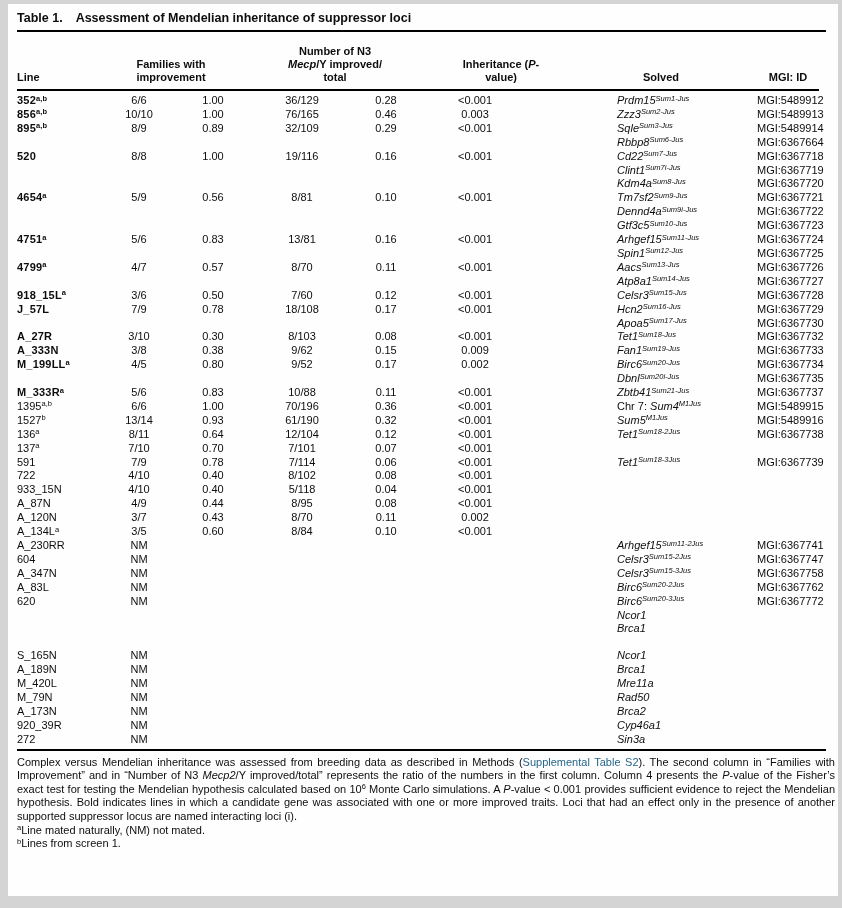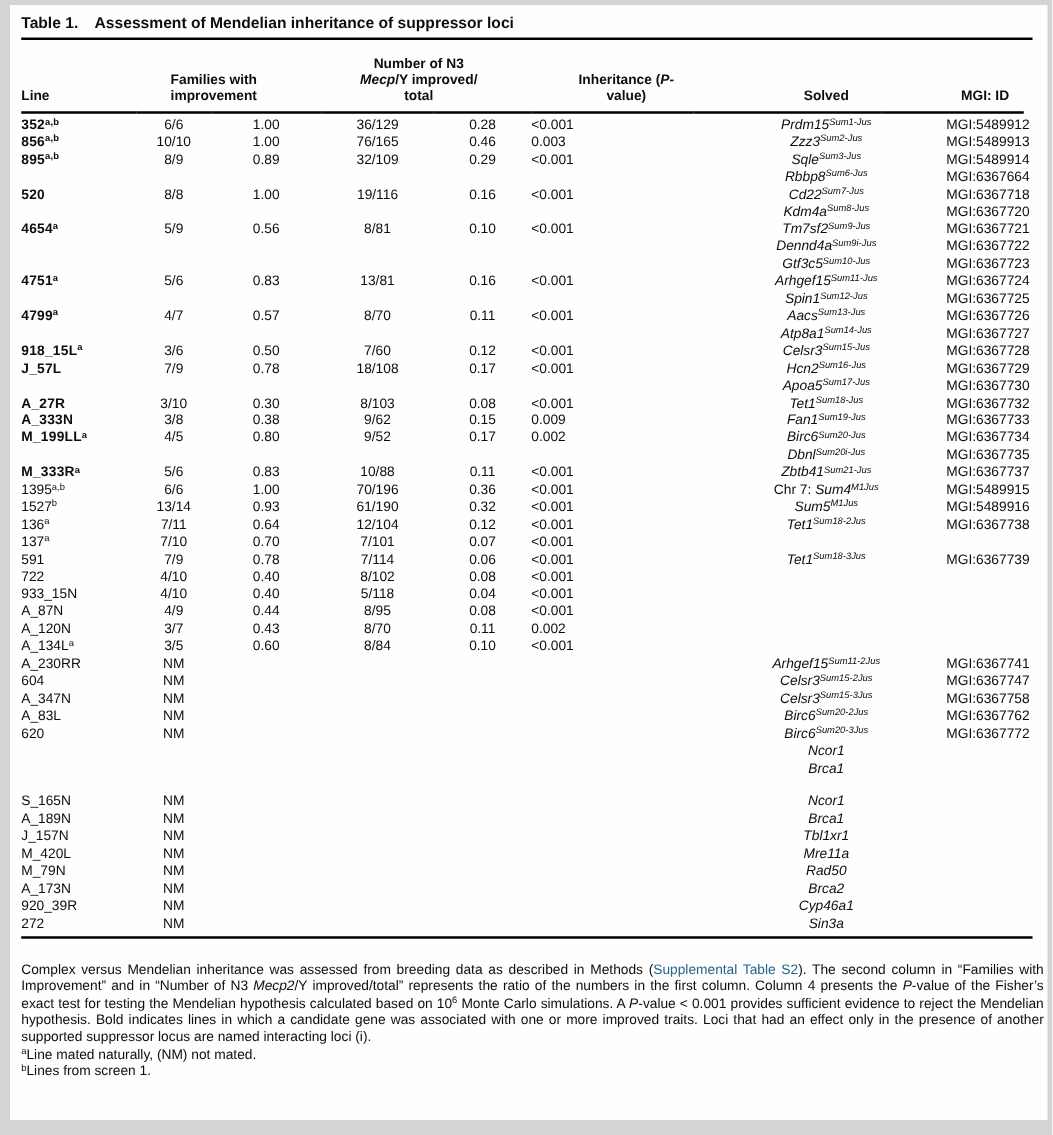--- a/index.html
+++ b/index.html
@@ -40,29 +40,29 @@
   th.h-solved{text-align:center;padding-left:62px;}
   th.h-mgi{text-align:center;padding-left:52px;}
   tbody td{
     padding:0;height:13.9px;line-height:13.9px;white-space:nowrap;
     font-size:11px;vertical-align:middle;
   }
   tbody tr:first-child td{padding-top:3px;margin-left:10px;}
   .c-line{text-align:left;}
   .bold{font-weight:700;letter-spacing:.2px;}
   .c-center{text-align:center;}
-  .c-p{text-align:left;padding-right:30px;}
-  .c-solved{text-align:center;padding-left:62px;}
+  .c-p{text-align:center;padding-right:30px;}
+  .c-solved{text-align:left;padding-left:62px;}
   .c-mgi{text-align:left;padding-left:52px;}
   .spacer td{height:13px;}
   sup{font-size:7.5px;line-height:0;position:relative;top:-3.5px;vertical-align:baseline;}
   .gene{font-style:italic;}
   sup.it{font-style:italic;}
   .rule-bottom{margin-top:2px;}
-  .footnotes{margin-top:19px;font-size:11px;line-height:13.6px;width:818px;}
+  .footnotes{margin-top:5px;font-size:11px;line-height:13.6px;width:818px;}
   .fnote{text-align:justify;}
   .fn-line{text-align:left;}
   .link{color:var(--link,#26658a);cursor:pointer;}
   i{}
 </style>
 </head>
 <body>
 
 <div class="page" style="background: rgb(212, 212, 212);">
   <div class="sheet" style="background: rgb(254, 254, 254);">
@@ -159,20 +159,30 @@
             <td class="c-solved"><span class="gene">Cd22</span><sup class="it">Sum7-Jus</sup></td>
             <td class="c-mgi">MGI:6367718</td>
           </tr>
           <tr>
             <td class="c-line"></td>
             <td class="c-center"></td>
             <td class="c-center"></td>
             <td class="c-center"></td>
             <td class="c-center"></td>
             <td class="c-p"></td>
+            <td class="c-solved"><span class="gene">Clint1</span><sup class="it">Sum7i-Jus</sup></td>
+            <td class="c-mgi">MGI:6367719</td>
+          </tr>
+          <tr>
+            <td class="c-line"></td>
+            <td class="c-center"></td>
+            <td class="c-center"></td>
+            <td class="c-center"></td>
+            <td class="c-center"></td>
+            <td class="c-p"></td>
             <td class="c-solved"><span class="gene">Kdm4a</span><sup class="it">Sum8-Jus</sup></td>
             <td class="c-mgi">MGI:6367720</td>
           </tr>
           <tr>
             <td class="c-line bold">4654<sup>a</sup></td>
             <td class="c-center">5/9</td>
             <td class="c-center">0.56</td>
             <td class="c-center">8/81</td>
             <td class="c-center">0.10</td>
             <td class="c-p">&lt;0.001</td>
@@ -334,21 +344,21 @@
             <td class="c-center">13/14</td>
             <td class="c-center">0.93</td>
             <td class="c-center">61/190</td>
             <td class="c-center">0.32</td>
             <td class="c-p">&lt;0.001</td>
             <td class="c-solved"><span class="gene">Sum5</span><sup class="it">M1Jus</sup></td>
             <td class="c-mgi">MGI:5489916</td>
           </tr>
           <tr>
             <td class="c-line">136<sup>a</sup></td>
-            <td class="c-center">7/11</td>
+            <td class="c-center">8/11</td>
             <td class="c-center">0.64</td>
             <td class="c-center">12/104</td>
             <td class="c-center">0.12</td>
             <td class="c-p">&lt;0.001</td>
             <td class="c-solved"><span class="gene">Tet1</span><sup class="it">Sum18-2Jus</sup></td>
             <td class="c-mgi">MGI:6367738</td>
           </tr>
           <tr>
             <td class="c-line">137<sup>a</sup></td>
             <td class="c-center">7/10</td>
@@ -506,30 +516,20 @@
             <td class="c-line">A_189N</td>
             <td class="c-center">NM</td>
             <td class="c-center"></td>
             <td class="c-center"></td>
             <td class="c-center"></td>
             <td class="c-p"></td>
             <td class="c-solved"><span class="gene">Brca1</span></td>
             <td class="c-mgi"></td>
           </tr>
           <tr>
-            <td class="c-line">J_157N</td>
-            <td class="c-center">NM</td>
-            <td class="c-center"></td>
-            <td class="c-center"></td>
-            <td class="c-center"></td>
-            <td class="c-p"></td>
-            <td class="c-solved"><span class="gene">Tbl1xr1</span></td>
-            <td class="c-mgi"></td>
-          </tr>
-          <tr>
             <td class="c-line">M_420L</td>
             <td class="c-center">NM</td>
             <td class="c-center"></td>
             <td class="c-center"></td>
             <td class="c-center"></td>
             <td class="c-p"></td>
             <td class="c-solved"><span class="gene">Mre11a</span></td>
             <td class="c-mgi"></td>
           </tr>
           <tr>

